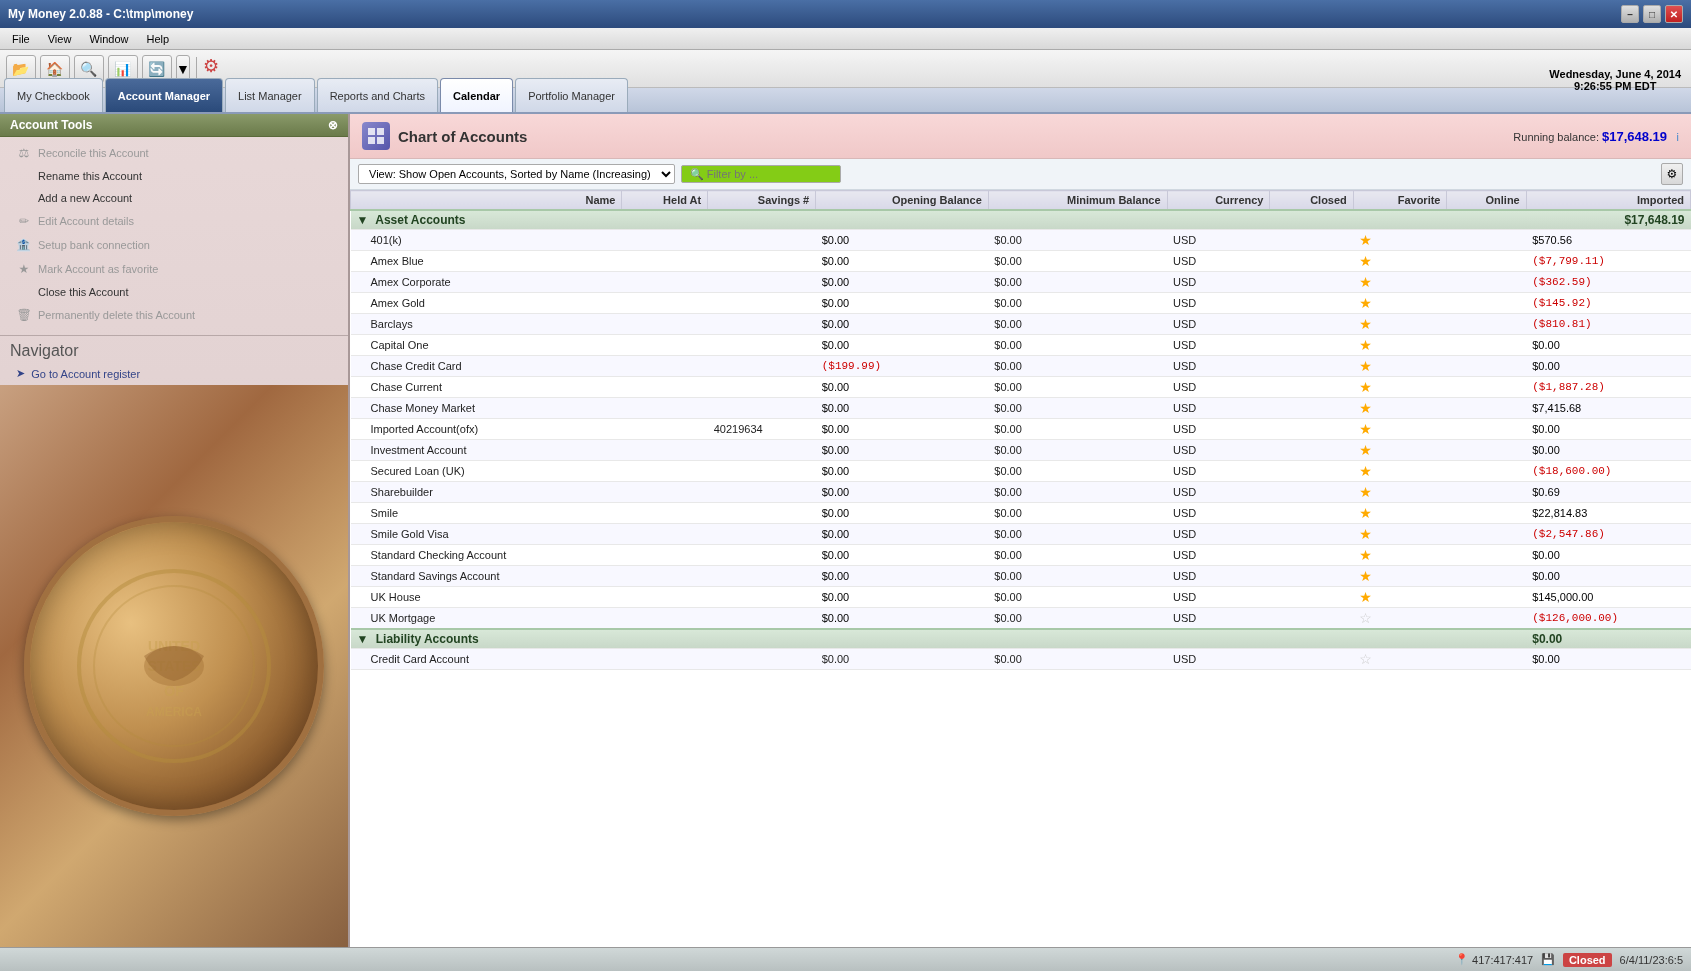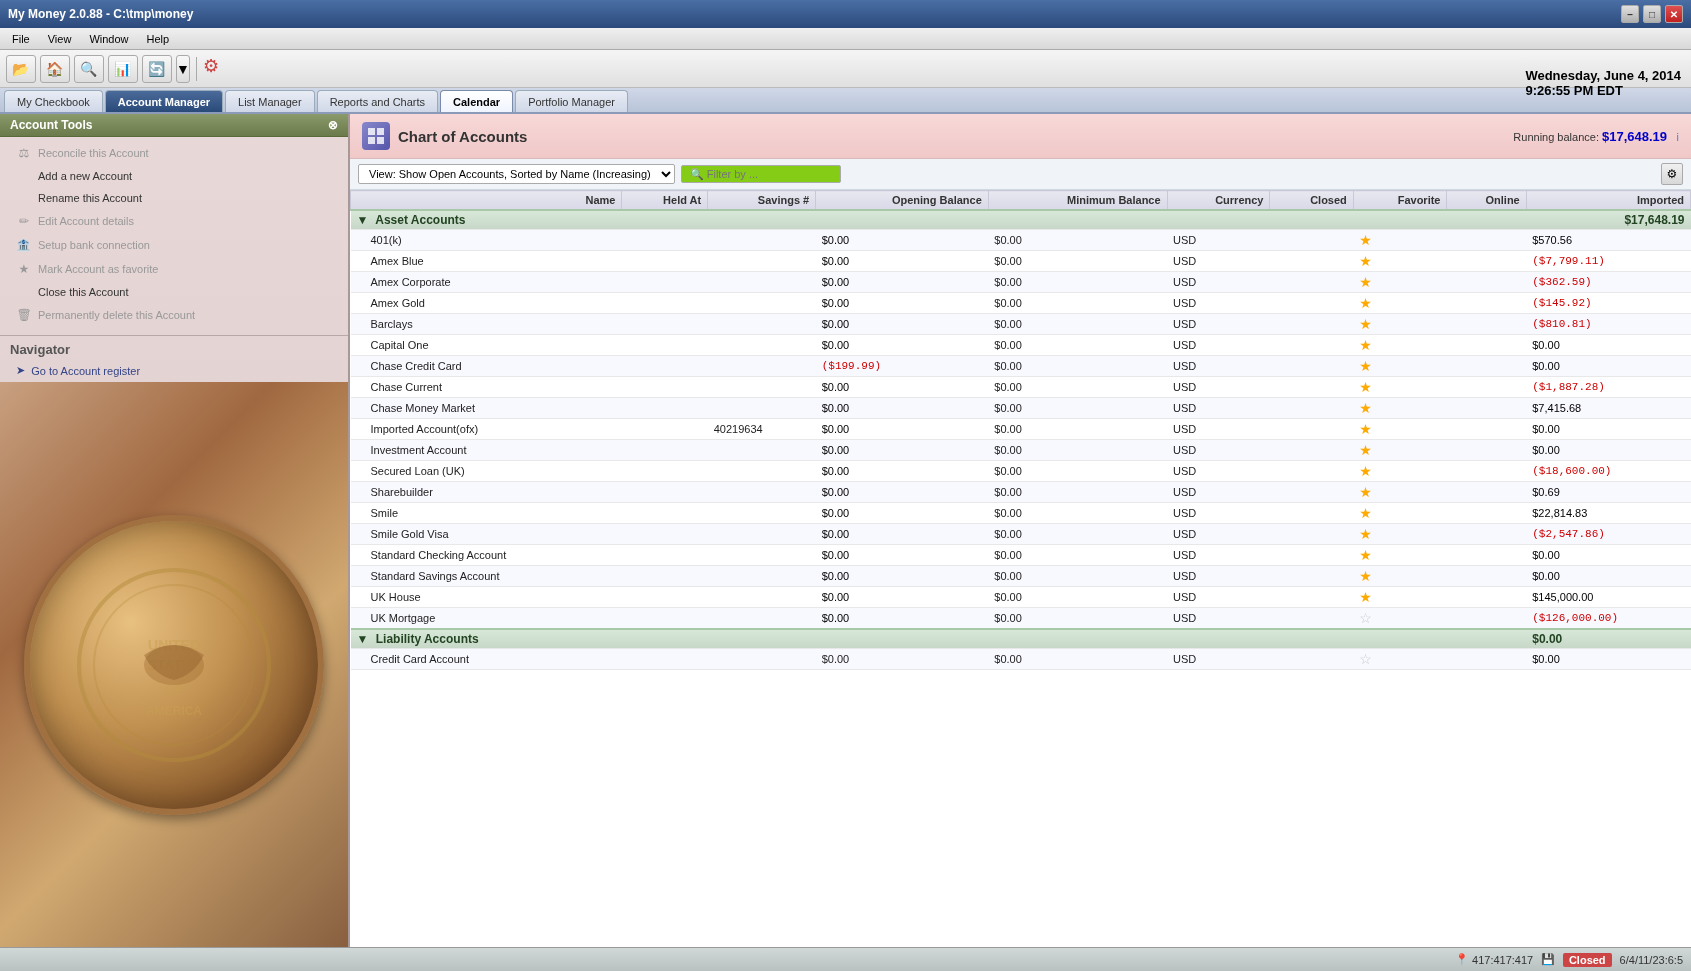--- a/index.html
+++ b/index.html
@@ -82,43 +82,43 @@
     .tab {
       padding: 4px 12px;
       cursor: pointer;
       border: 1px solid #9aabbb;
       border-bottom: none;
       border-radius: 4px 4px 0 0;
       background: linear-gradient(to bottom, #e8ecf4, #d0d8e8);
       color: #333;
       font-size: 11px;
       margin-right: 2px;
-      height: 22px;
+      height: 34px;
       display: flex; align-items: center;
     }
     .tab.active {
       background: linear-gradient(to bottom, #fff, #f0f4ff);
       color: #000;
       font-weight: bold;
       border-color: #7a8aaa;
       z-index: 1;
     }
     .tab.highlighted {
       background: linear-gradient(to bottom, #4a6a9a, #2a4a7a);
       color: white;
       font-weight: bold;
     }
 
     
     #datetime-bar {
       position: absolute;
       right: 10px;
       top: 68px;
-      text-align: left;
-      font-size: 13px;
+      text-align: center;
+      font-size: 11px;
       font-weight: bold;
       color: #000;
     }
 
     
     #main-content {
       display: flex;
       height: calc(971px - 28px - 22px - 38px - 26px - 24px);
       background: #c8d0d8;
     }
@@ -162,22 +162,22 @@
     .tool-item.disabled { color: #999; cursor: default; }
     .tool-item .icon { font-size: 12px; width: 16px; text-align: center; }
 
     #navigator-section {
       padding: 6px 10px 2px;
       border-top: 1px solid #b8a8a8;
       margin-top: 4px;
     }
     #navigator-label {
       color: #555;
-      font-size: 13px;
-      font-weight: bold;
+      font-size: 16px;
+      font-weight: normal;
     }
     #goto-register {
       padding: 5px 16px;
       cursor: pointer;
       color: #334488;
       font-size: 11px;
       display: flex;
       align-items: center;
       gap: 6px;
     }
@@ -396,25 +396,25 @@
       <span>Account Tools</span>
       <span style="cursor:pointer;">⊗</span>
     </div>
     <div id="account-tools-list">
       <div class="tool-item disabled">
         <span class="icon">⚖</span>
         <span>Reconcile this Account</span>
       </div>
       <div class="tool-item">
         <span class="icon"></span>
-        <span>Add a new Account</span>
+        <span>Rename this Account</span>
       </div>
       <div class="tool-item">
         <span class="icon"></span>
-        <span>Rename this Account</span>
+        <span>Add a new Account</span>
       </div>
       <div class="tool-item disabled">
         <span class="icon">✏</span>
         <span>Edit Account details</span>
       </div>
       <div class="tool-item disabled">
         <span class="icon">🏦</span>
         <span>Setup bank connection</span>
       </div>
       <div class="tool-item disabled">

